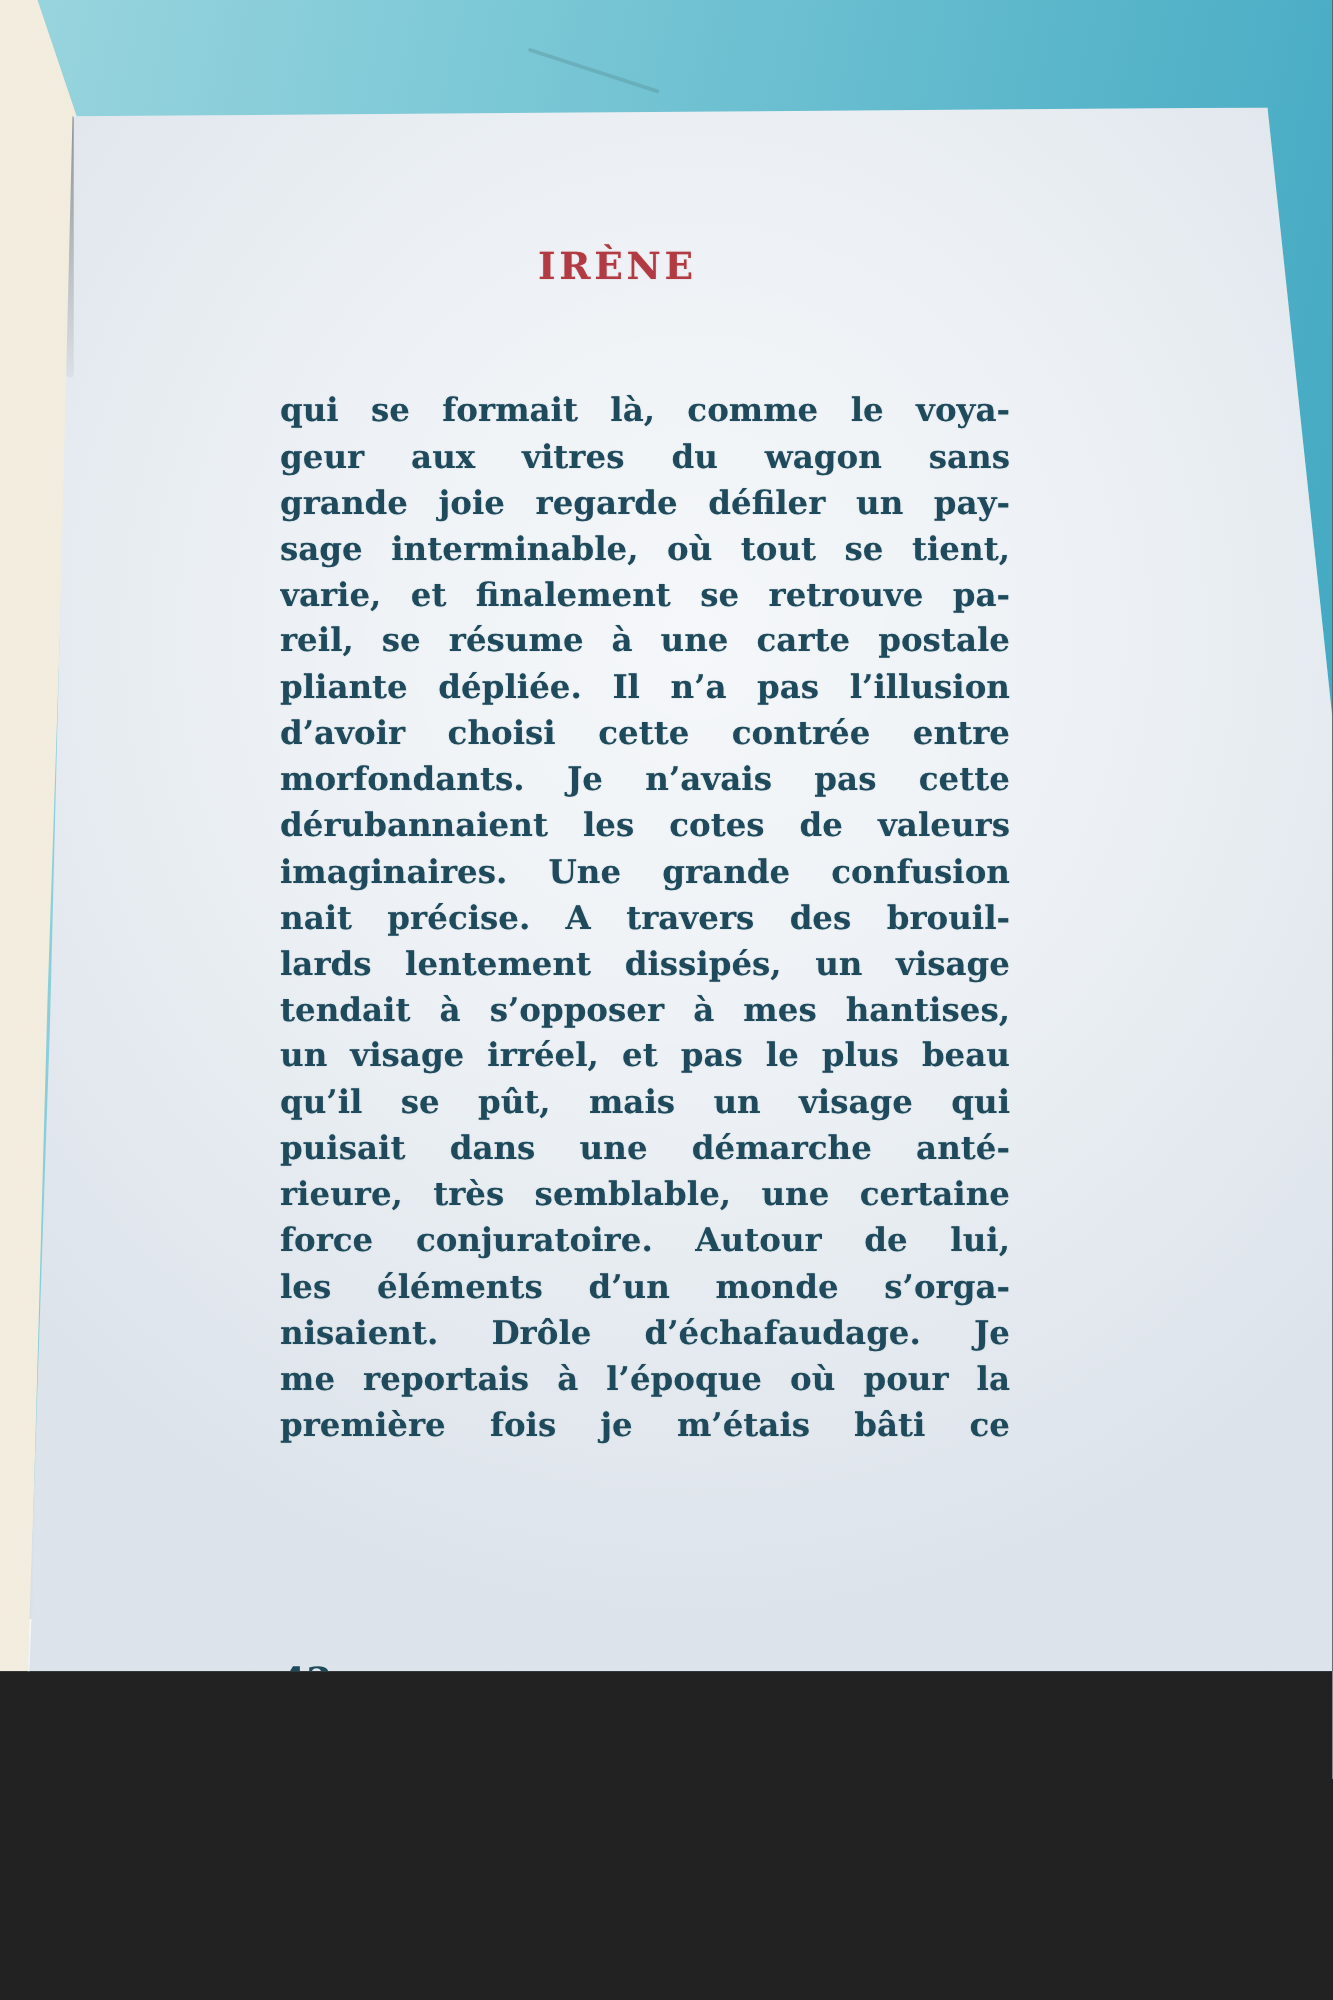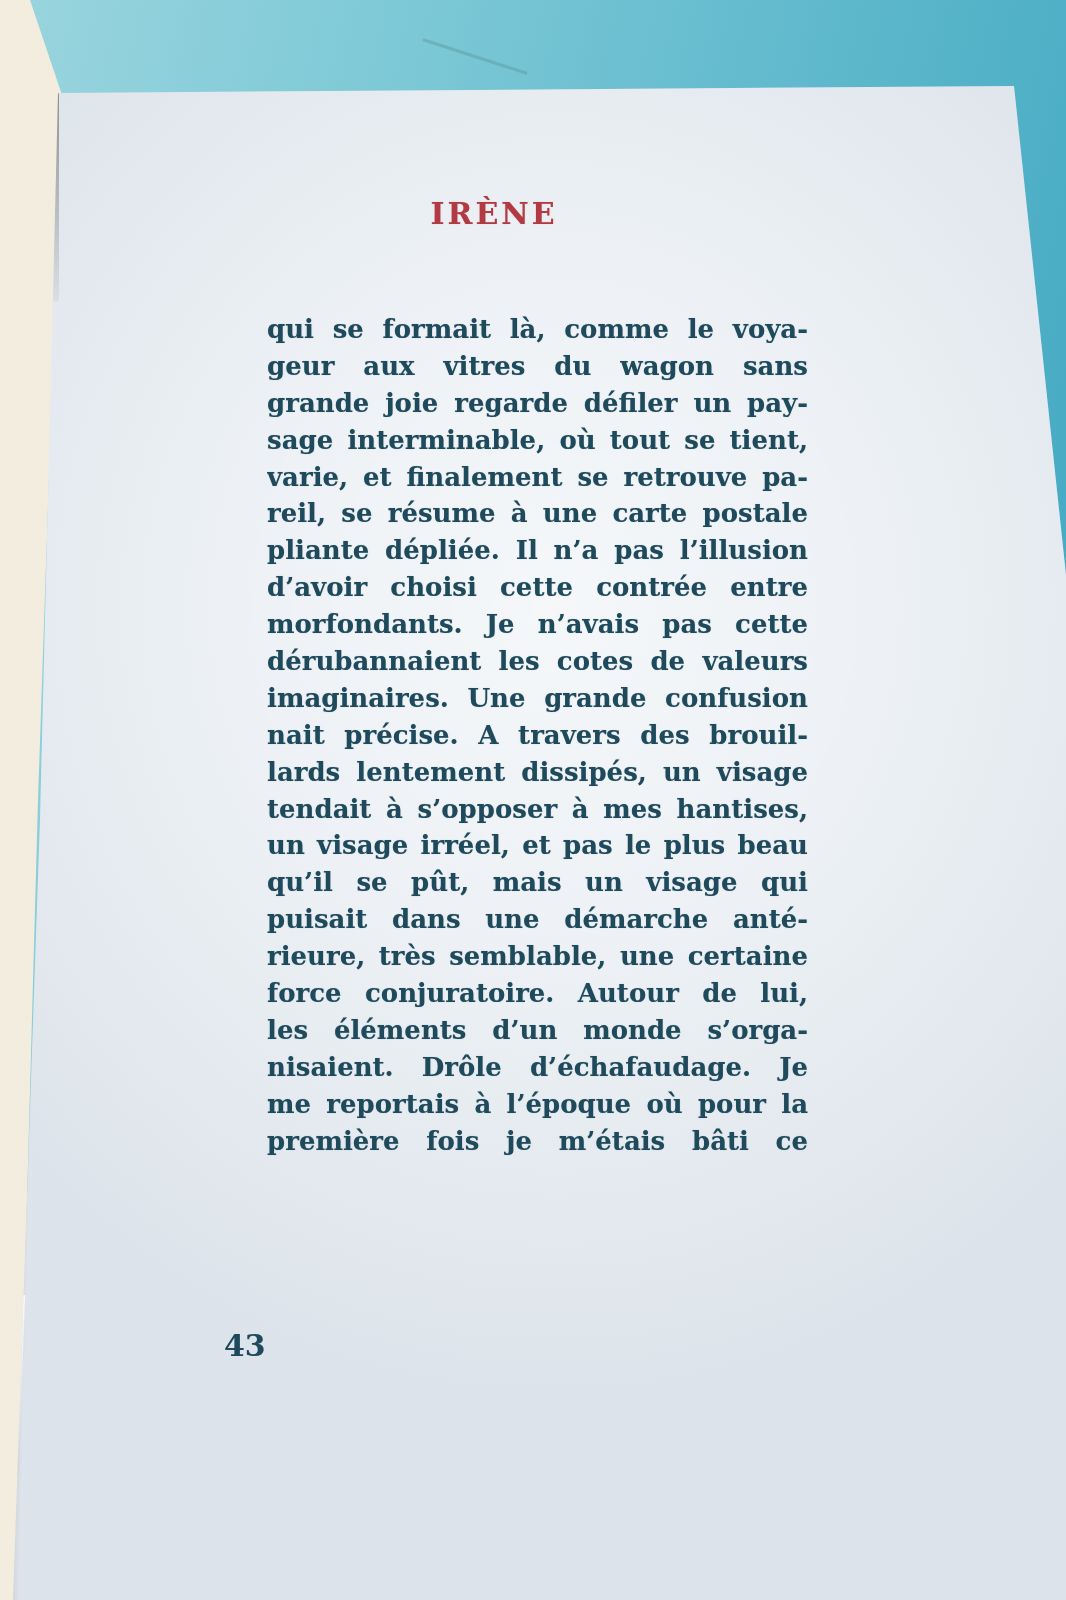--- a/index.html
+++ b/index.html
@@ -3,21 +3,21 @@
 <meta charset="utf-8">
 <style>
   html, body {
     margin: 0;
     padding: 0;
     background: #222;
   }
   .scene {
     position: relative;
     width: 1066px;
-    height: 1600px;
+    height: 1337px;
     overflow: hidden;
     font-family: "DejaVu Serif", "Liberation Serif", serif;
   }
   
   .backdrop {
     position: absolute;
     inset: 0;
     background: linear-gradient(102deg,
       var(--backdrop-turquoise-light, #9ad5de) 0%,
       #7cc8d6 30%,
@@ -109,21 +109,20 @@
     height: 36.9px;
     line-height: 36.9px;
     font-size: 26px;
     font-weight: bold;
     color: var(--ink-blue, #1e4a5c);
     text-align: justify;
     text-align-last: justify;
     overflow: hidden;
     white-space: nowrap;
     text-shadow: 0 0 1px rgba(30, 74, 92, 0.35);
-    margin-left: 43px;
   }
   .folio {
     position: absolute;
     left: 224px;
     top: 1328px;
     width: 584px;
     text-align: left;
     font-size: 30px;
     font-weight: bold;
     color: var(--ink-blue, #1e4a5c);

